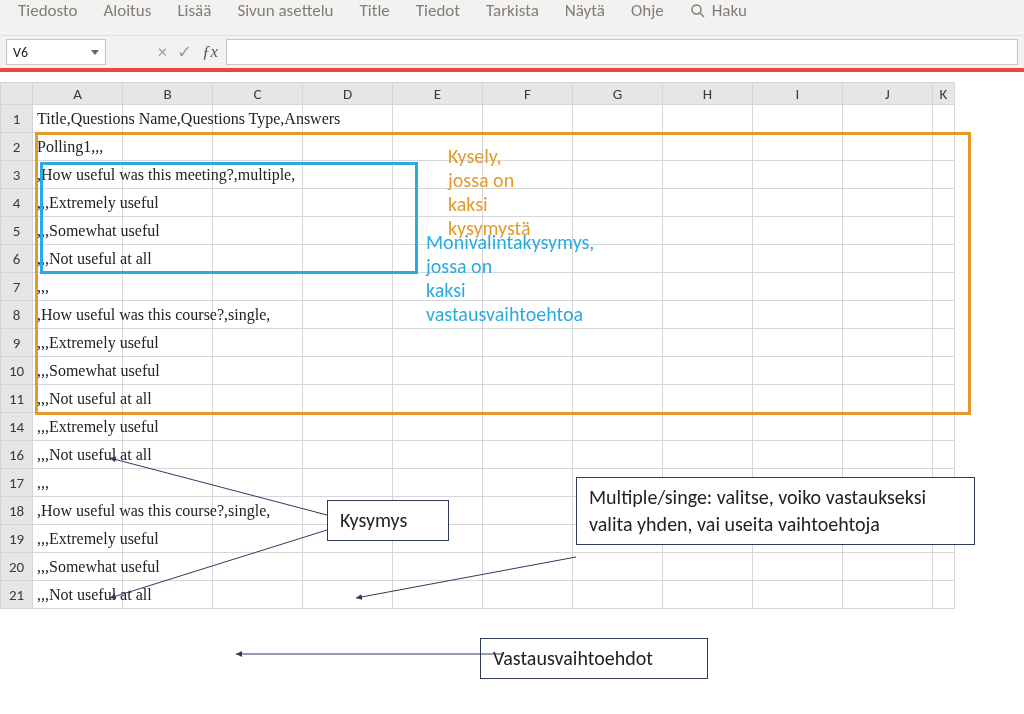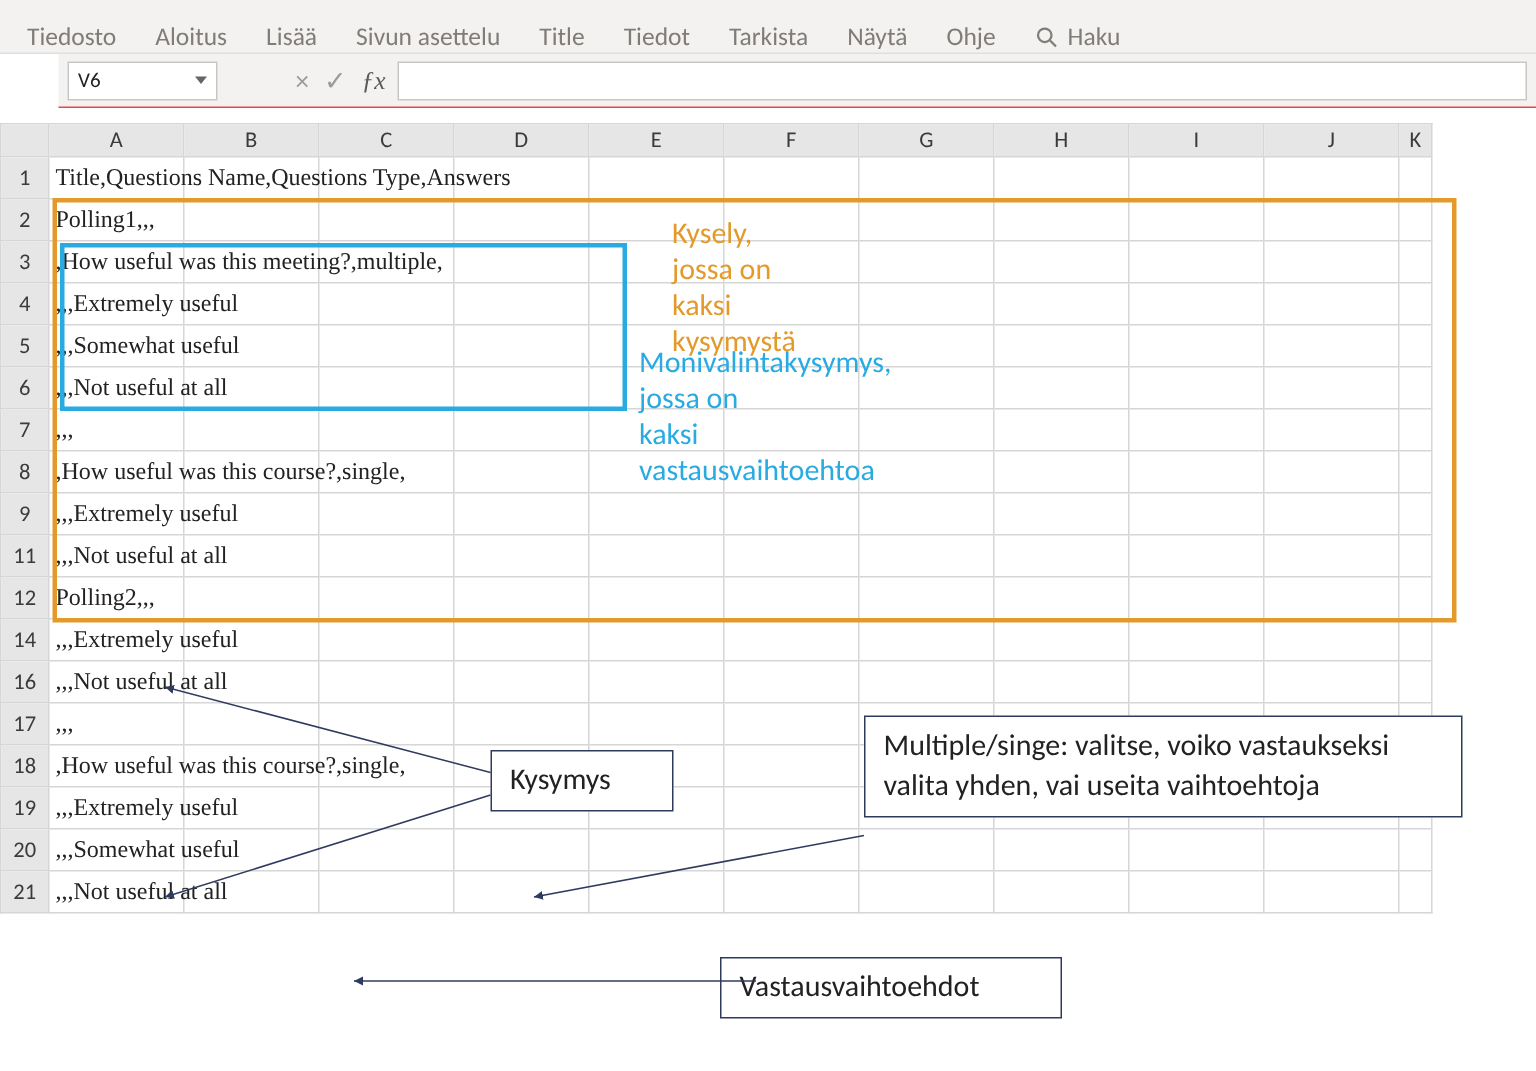--- a/index.html
+++ b/index.html
@@ -8,39 +8,38 @@
     background: #ffffff;
     width: 1024px;
     height: 714px;
     overflow: hidden;
     position: relative;
   }
   .ribbon-tabs {
     height: 36px;
     background: #f3f2f1;
     display: flex;
-    align-items: flex-end;
+    align-items: flex-start;
     padding-left: 18px;
     gap: 26px;
     font-size: 17px;
     color: #807c78;
     border-bottom: 1px solid #e1dfdd;
   }
   .ribbon-tabs .tab { cursor: default; }
   .search-wrap { display: flex; align-items: center; gap: 6px; color: #807c78; }
   .search-icon-svg { width: 16px; height: 16px; }
   .namebox-bar {
     height: 36px;
     background: #f3f2f1;
     display: flex;
     align-items: center;
     padding: 4px 6px;
     gap: 8px;
-    border-bottom: 1px solid #ef4444;
-    margin-left: 39px;
+    border-bottom: 4px solid #ef4444;
   }
   .name-box {
     width: 100px;
     height: 26px;
     border: 1px solid #c8c6c4;
     background: #ffffff;
     display: flex;
     align-items: center;
     padding: 0 6px;
     font-size: 14px;
@@ -331,39 +330,39 @@
           <td></td>
           <td></td>
           <td></td>
           <td></td>
           <td></td>
           <td></td>
           <td></td>
           <td></td>
         </tr>
         <tr>
+          <th>10</th>
+          <td>
+            <span class="overflow">,,,Somewhat useful</span>
+          </td>
+          <td></td>
+          <td></td>
+          <td></td>
+          <td></td>
+          <td></td>
+          <td></td>
+          <td></td>
+          <td></td>
+          <td></td>
+          <td></td>
+        </tr>
+        <tr>
           <th>11</th>
           <td>
             <span class="overflow">,,,Not useful at all</span>
-          </td>
-          <td></td>
-          <td></td>
-          <td></td>
-          <td></td>
-          <td></td>
-          <td></td>
-          <td></td>
-          <td></td>
-          <td></td>
-          <td></td>
-        </tr>
-        <tr>
-          <th>12</th>
-          <td>
-            <span class="overflow">Polling2,,,</span>
           </td>
           <td></td>
           <td></td>
           <td></td>
           <td></td>
           <td></td>
           <td></td>
           <td></td>
           <td></td>
           <td></td>

